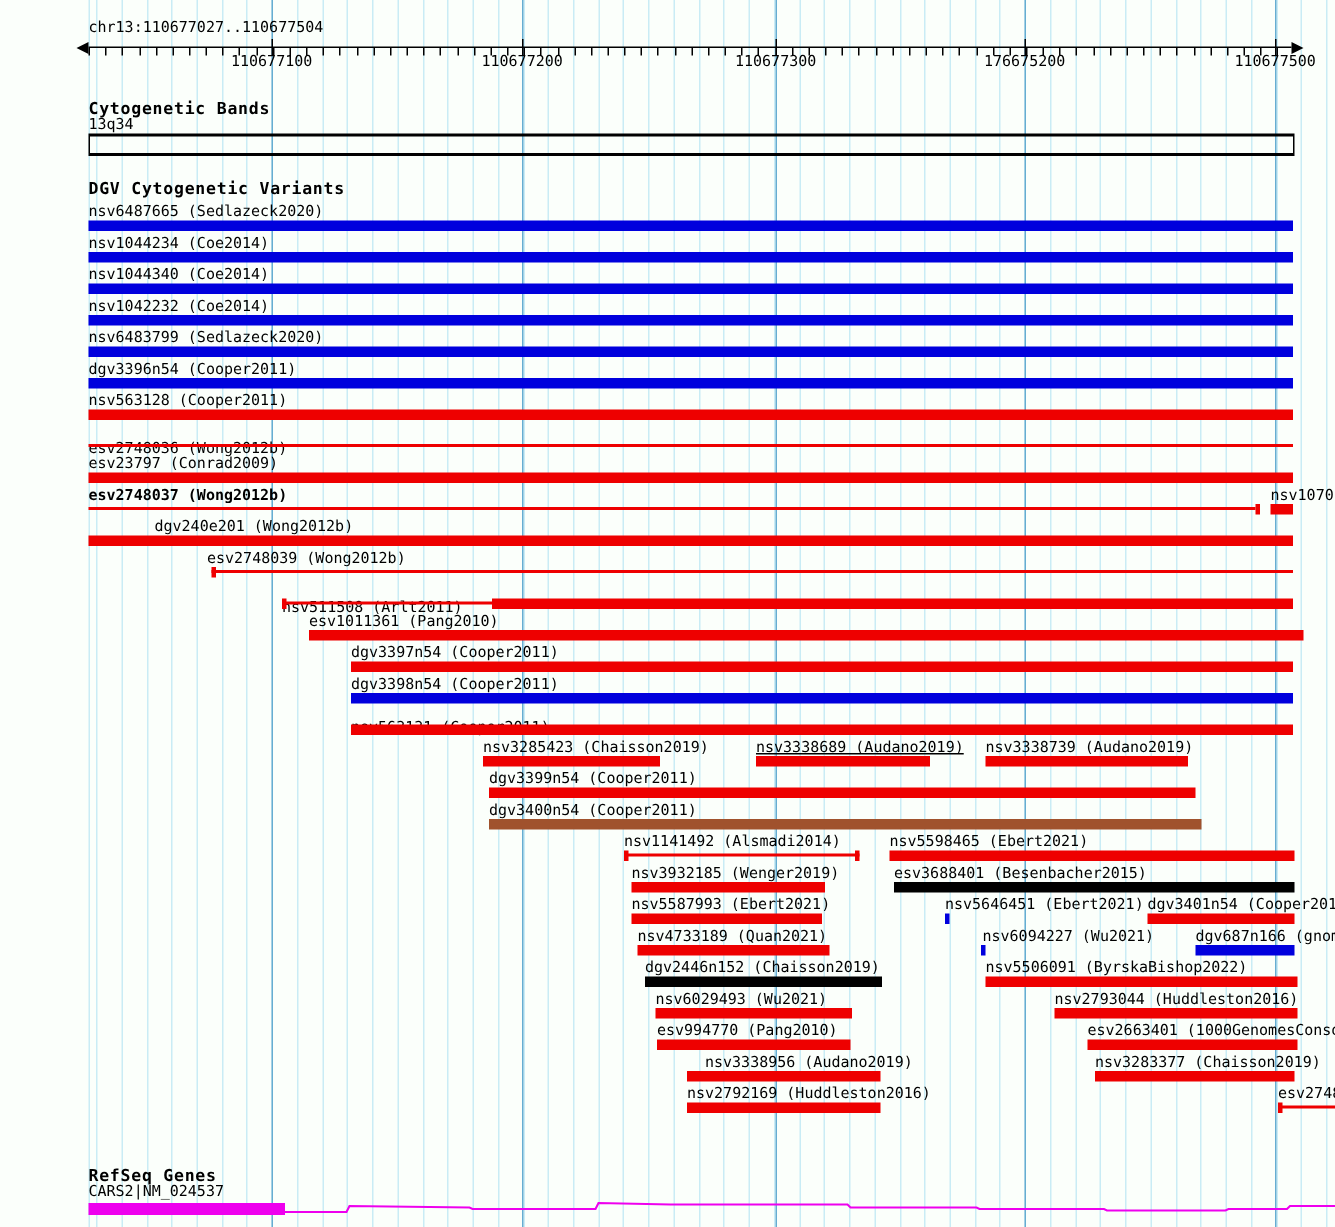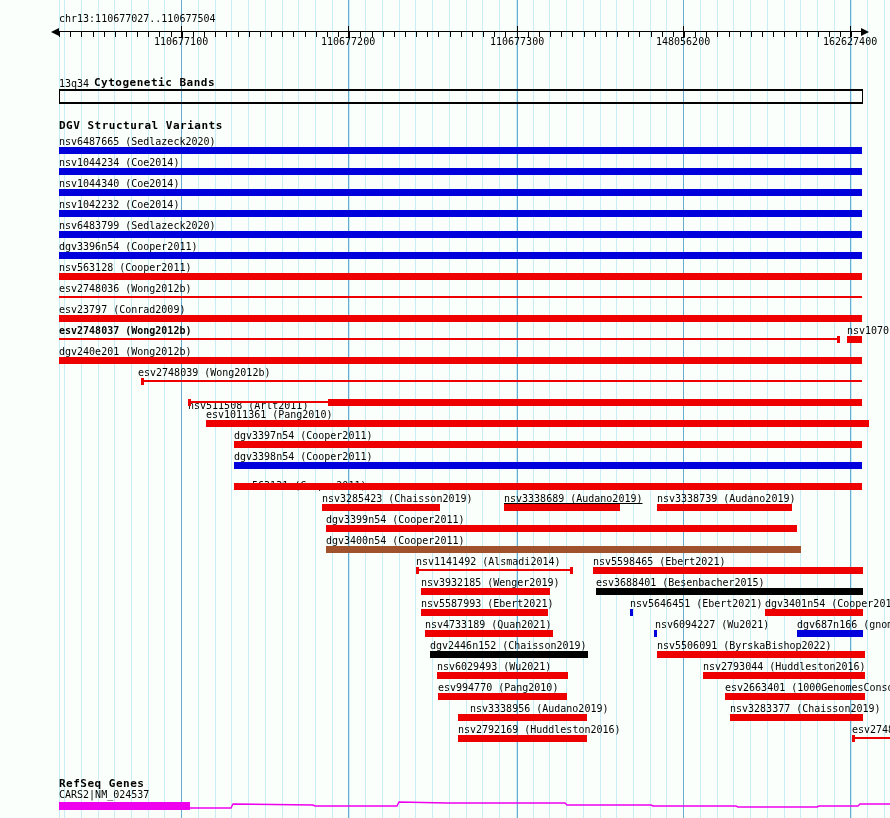--- a/index.html
+++ b/index.html
@@ -159,54 +159,54 @@
       <div class="rtick" style="left: 181px; top: 26px; height: 11px;"></div>
       <div class="rtick" style="left: 348px; top: 26px; height: 11px;"></div>
       <div class="rtick" style="left: 517px; top: 26px; height: 11px;"></div>
       <div class="rtick" style="left: 683px; top: 26px; height: 11px;"></div>
       <div class="rtick" style="left: 850px; top: 26px; height: 11px;"></div>
     </div>
   <div id="tick-label-layer">
       <div class="lbl" style="left: 154px; top: 36px;">110677100</div>
       <div class="lbl" style="left: 321px; top: 36px;">110677200</div>
       <div class="lbl" style="left: 490px; top: 36px;">110677300</div>
-      <div class="lbl" style="left: 656px; top: 36px;">148056200</div>
-      <div class="lbl" style="left: 823px; top: 36px;">162627400</div>
-    </div>
-
-  <div class="hdr" style="left:59px;top:76px;margin-left:35px;">Cytogenetic Bands</div>
+      <div class="lbl" style="left: 656px; top: 36px;">176675200</div>
+      <div class="lbl" style="left: 823px; top: 36px;">110677500</div>
+    </div>
+
+  <div class="hdr" style="left:59px;top:66px;">Cytogenetic Bands</div>
   <div class="lbl" style="left:59px;top:78px;">13q34</div>
   <div id="cytoband-rect" style="left: 59px; top: 89px; width: 802px; height: 11px;"></div>
 
-  <div class="hdr" style="left:59px;top:119px;">DGV Structural Variants</div>
+  <div class="hdr" style="left:59px;top:119px;">DGV Cytogenetic Variants</div>
   <div id="variant-layer">
       <div class="lbl" style="left: 59px; top: 136px;">nsv6487665 (Sedlazeck2020)</div>
       <div class="seg" style="left: 59px; background: rgb(0, 0, 221); top: 147px; height: 7px; width: 803px;"></div>
       <div class="lbl" style="left: 59px; top: 157px;">nsv1044234 (Coe2014)</div>
       <div class="seg" style="left: 59px; background: rgb(0, 0, 221); top: 168px; height: 7px; width: 803px;"></div>
       <div class="lbl" style="left: 59px; top: 178px;">nsv1044340 (Coe2014)</div>
       <div class="seg" style="left: 59px; background: rgb(0, 0, 221); top: 189px; height: 7px; width: 803px;"></div>
       <div class="lbl" style="left: 59px; top: 199px;">nsv1042232 (Coe2014)</div>
       <div class="seg" style="left: 59px; background: rgb(0, 0, 221); top: 210px; height: 7px; width: 803px;"></div>
       <div class="lbl" style="left: 59px; top: 220px;">nsv6483799 (Sedlazeck2020)</div>
       <div class="seg" style="left: 59px; background: rgb(0, 0, 221); top: 231px; height: 7px; width: 803px;"></div>
       <div class="lbl" style="left: 59px; top: 241px;">dgv3396n54 (Cooper2011)</div>
       <div class="seg" style="left: 59px; background: rgb(0, 0, 221); top: 252px; height: 7px; width: 803px;"></div>
       <div class="lbl" style="left: 59px; top: 262px;">nsv563128 (Cooper2011)</div>
       <div class="seg" style="left: 59px; background: rgb(238, 0, 0); top: 273px; height: 7px; width: 803px;"></div>
-      <div class="lbl" style="left: 59px; top: 283px; text-align: right;">esv2748036 (Wong2012b)</div>
+      <div class="lbl" style="left: 59px; top: 294px; text-align: right;">esv2748036 (Wong2012b)</div>
       <div class="seg" style="left: 59px; background: rgb(238, 0, 0); top: 296px; height: 2px; width: 803px;"></div>
       <div class="lbl" style="left: 59px; top: 304px;">esv23797 (Conrad2009)</div>
       <div class="seg" style="left: 59px; background: rgb(238, 0, 0); top: 315px; height: 7px; width: 803px;"></div>
       <div class="lbl" style="left: 59px; top: 325px; font-weight: bold;">esv2748037 (Wong2012b)</div>
       <div class="seg" style="left: 59px; background: rgb(238, 0, 0); top: 338px; height: 2px; width: 778px;"></div>
       <div class="seg" style="left: 837px; background: rgb(238, 0, 0); top: 336px; height: 7px; width: 3px;"></div>
       <div class="lbl" style="left: 847px; top: 325px;">nsv1070</div>
       <div class="seg" style="left: 847px; background: rgb(238, 0, 0); top: 336px; height: 7px; width: 15px;"></div>
-      <div class="lbl" style="left: 59px; top: 346px;">dgv240e201 (Wong2012b)</div>
+      <div class="lbl" style="left: 59px; top: 346px; padding-left: 44px;">dgv240e201 (Wong2012b)</div>
       <div class="seg" style="left: 59px; background: rgb(238, 0, 0); top: 357px; height: 7px; width: 803px;"></div>
       <div class="lbl" style="left: 138px; top: 367px;">esv2748039 (Wong2012b)</div>
       <div class="seg" style="left: 141px; background: rgb(238, 0, 0); top: 378px; height: 7px; width: 3px;"></div>
       <div class="seg" style="left: 141px; background: rgb(238, 0, 0); top: 380px; height: 2px; width: 721px;"></div>
       <div class="lbl" style="left: 188px; top: 400px;">nsv511508 (Arlt2011)</div>
       <div class="seg" style="left: 188px; background: rgb(238, 0, 0); top: 399px; height: 7px; width: 3px;"></div>
       <div class="seg" style="left: 188px; background: rgb(238, 0, 0); top: 401px; height: 2px; width: 140px;"></div>
       <div class="seg" style="left: 328px; background: rgb(238, 0, 0); top: 399px; height: 7px; width: 534px;"></div>
       <div class="lbl" style="left: 206px; top: 409px;">esv1011361 (Pang2010)</div>
       <div class="seg" style="left: 206px; background: rgb(238, 0, 0); top: 420px; height: 7px; width: 663px;"></div>

